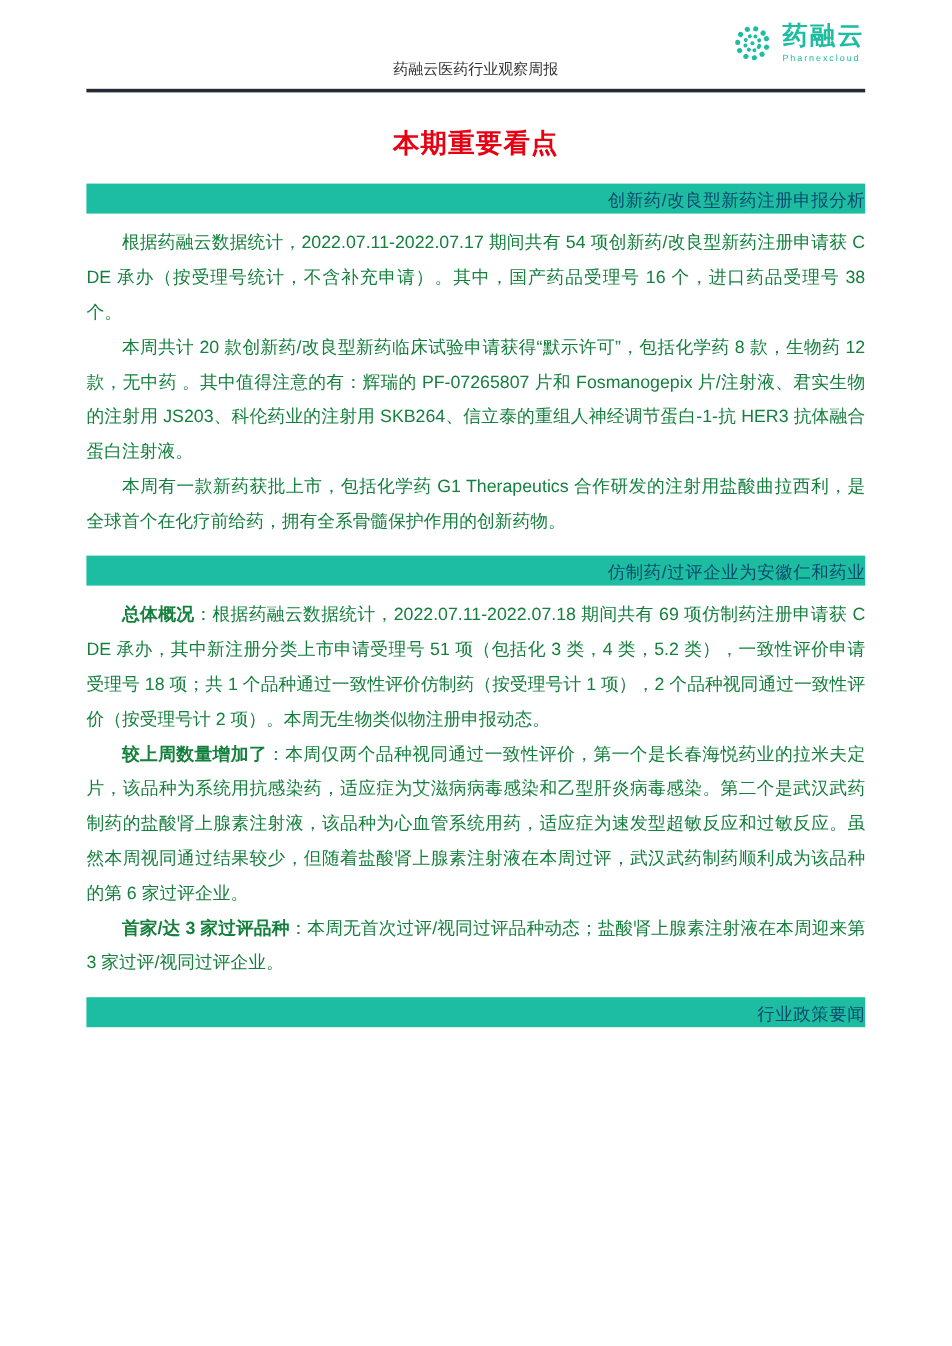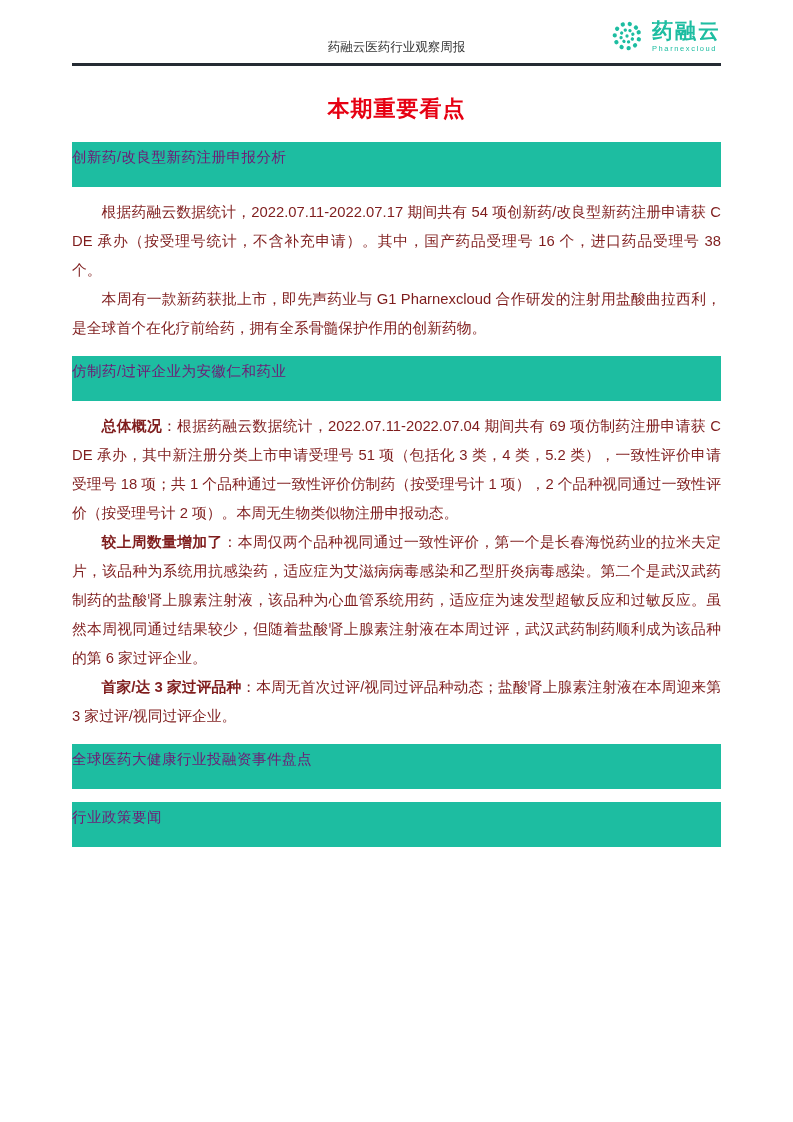--- a/index.html
+++ b/index.html
@@ -10,21 +10,21 @@
   }
   .page {
     width: 793px;
     min-height: 1122px;
     margin: 0 auto;
     background: #ffffff;
     box-sizing: border-box;
     padding: 0 72px 40px 72px;
   }
   
-  .page-header { position: relative; padding-top: 27px; }
+  .page-header { position: relative; padding-top: 16px; }
   .logo-block {
     position: absolute;
     right: 0;
     top: 18px;
     display: flex;
     align-items: center;
     gap: 7px;
   }
   .logo-texts { display: flex; flex-direction: column; line-height: 1; }
   .logo-name {
@@ -36,55 +36,55 @@
   .logo-sub {
     color: #1dbda1;
     font-size: 7.5px;
     letter-spacing: 1.6px;
     margin-top: 4px;
   }
   .doc-title {
     text-align: center;
     font-size: 12.5px;
     color: #333333;
-    margin-top: 12px;
+    margin-top: 34px;
     padding-bottom: 7px;
   }
   .header-rule {
     height: 3px;
     background: #252b33;
   }
   
   .main-title {
     text-align: center;
     color: #e60012;
     font-size: 22px;
     font-weight: bold;
     margin: 28px 0 18px 0;
     letter-spacing: 1px;
   }
   
   .banner {
     background: #1dbda1;
-    color: #701a75;
-    text-align: left;
+    color: #0c4a6e;
+    text-align: right;
     font-size: 14.5px;
-    height: 45px;
+    height: 25px;
     line-height: 31px;
     margin: 13px 0 11px 0;
     letter-spacing: 0.5px;
   }
   
   .para {
     margin: 0;
     font-size: 14.8px;
     line-height: 29px;
     text-align: justify;
     text-indent: 2em;
-    color: #7f1d1d;
+    color: #15803d;
     word-break: break-all;
   }
   .para .lead { font-weight: bold; }
 </style>
 </head>
 <body>
 
 <div class="page">
 
   <header class="page-header">
@@ -105,32 +105,32 @@
     </div>
     <div class="doc-title">药融云医药行业观察周报</div>
     <div class="header-rule"></div>
   </header>
 
   <h1 class="main-title">本期重要看点</h1>
 
   <section>
     <div class="banner">创新药/改良型新药注册申报分析</div>
     <p class="para">根据药融云数据统计，2022.07.11-2022.07.17 期间共有 54 项创新药/改良型新药注册申请获 CDE 承办（按受理号统计，不含补充申请）。其中，国产药品受理号 16 个，进口药品受理号 38 个。</p>
-    <p class="para">本周有一款新药获批上市，即先声药业与 G1 Pharnexcloud 合作研发的注射用盐酸曲拉西利，是全球首个在化疗前给药，拥有全系骨髓保护作用的创新药物。</p>
+    <p class="para">本周共计 20 款创新药/改良型新药临床试验申请获得“默示许可”，包括化学药 8 款，生物药 12 款，无中药 。其中值得注意的有：辉瑞的 PF-07265807 片和 Fosmanogepix 片/注射液、君实生物的注射用 JS203、科伦药业的注射用 SKB264、信立泰的重组人神经调节蛋白-1-抗 HER3 抗体融合蛋白注射液。</p>
+    <p class="para">本周有一款新药获批上市，包括化学药 G1 Therapeutics 合作研发的注射用盐酸曲拉西利，是全球首个在化疗前给药，拥有全系骨髓保护作用的创新药物。</p>
   </section>
 
   <section>
     <div class="banner">仿制药/过评企业为安徽仁和药业</div>
-    <p class="para"><span class="lead">总体概况</span><span>：根据药融云数据统计，2022.07.11-2022.07.04 期间共有 69 项仿制药注册申请获 CDE 承办，其中新注册分类上市申请受理号 51 项（包括化 3 类，4 类，5.2 类），一致性评价申请受理号 18 项；共 1 个品种通过一致性评价仿制药（按受理号计 1 项），2 个品种视同通过一致性评价（按受理号计 2 项）。本周无生物类似物注册申报动态。</span></p>
+    <p class="para"><span class="lead">总体概况</span><span>：根据药融云数据统计，2022.07.11-2022.07.18 期间共有 69 项仿制药注册申请获 CDE 承办，其中新注册分类上市申请受理号 51 项（包括化 3 类，4 类，5.2 类），一致性评价申请受理号 18 项；共 1 个品种通过一致性评价仿制药（按受理号计 1 项），2 个品种视同通过一致性评价（按受理号计 2 项）。本周无生物类似物注册申报动态。</span></p>
     <p class="para"><span class="lead">较上周数量增加了</span><span>：本周仅两个品种视同通过一致性评价，第一个是长春海悦药业的拉米夫定片，该品种为系统用抗感染药，适应症为艾滋病病毒感染和乙型肝炎病毒感染。第二个是武汉武药制药的盐酸肾上腺素注射液，该品种为心血管系统用药，适应症为速发型超敏反应和过敏反应。虽然本周视同通过结果较少，但随着盐酸肾上腺素注射液在本周过评，武汉武药制药顺利成为该品种的第 6 家过评企业。</span></p>
     <p class="para"><span class="lead">首家/达 3 家过评品种</span><span>：本周无首次过评/视同过评品种动态；盐酸肾上腺素注射液在本周迎来第 3 家过评/视同过评企业。</span></p>
   </section>
 
   <section>
-    <div class="banner">全球医药大健康行业投融资事件盘点</div>
   </section>
 
   <section>
     <div class="banner">行业政策要闻</div>
 
   </section>
 
 </div>
 
 </body></html>

